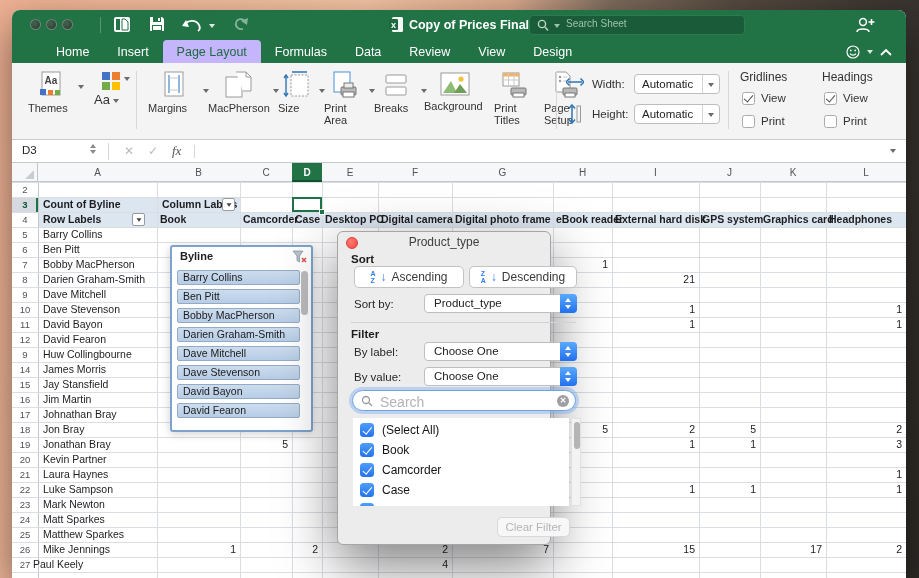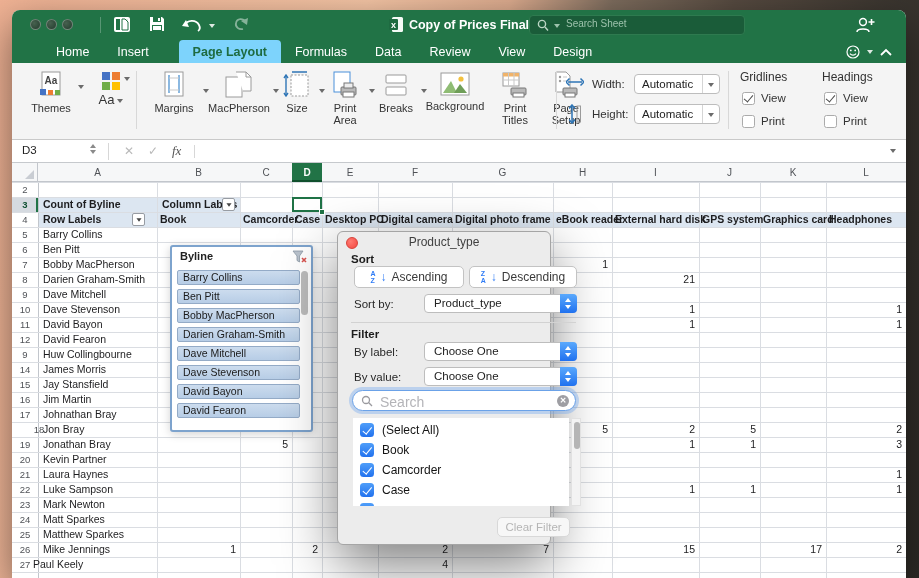--- a/index.html
+++ b/index.html
@@ -16,27 +16,27 @@
   .ticon{position:absolute;top:6px;}
   .tb-caret{position:absolute;width:0;height:0;border-left:3.5px solid transparent;border-right:3.5px solid transparent;border-top:4px solid #dfeae3;}
   .title-group{position:absolute;left:0;right:0;top:0;height:30px;text-align:center;line-height:30px;color:#fff;font-size:12.5px;font-weight:bold;}
   .title-group svg{vertical-align:-3px;margin-right:5px;}
   .tsearch{position:absolute;left:517px;top:5px;width:216px;height:20px;background:#1a5c39;border:1px solid #2e7a4f;
     border-radius:4px;box-sizing:border-box;}
   .tsearch .ph{position:absolute;left:36px;top:2px;font-size:10px;color:#9dc2ac;}
   
   .tabbar{position:absolute;left:0;top:30px;width:100%;height:23px;background:#217346;display:flex;padding-left:30px;box-sizing:border-box;}
   .tab{height:23px;line-height:24px;padding:0 14px;color:#fff;font-size:12.5px;white-space:nowrap;}
-  .tab.active{background:#7dd3fc;color:#1e6b41;font-weight:bold;border-radius:4px 4px 0 0;margin-left:16px;}
+  .tab.active{background:#c4b5fd;color:#1e6b41;font-weight:normal;border-radius:4px 4px 0 0;}
   .tab.highlighted{background:#195c38;font-weight:bold;}
   .tab-right{position:absolute;right:14px;top:0;height:23px;display:flex;align-items:center;gap:7px;color:#fff;}
   
   .ribbon{position:absolute;left:0;top:53px;width:100%;height:77px;background:#f4f4f4;border-bottom:1px solid #c9c9c9;box-sizing:border-box;}
   .rsep{position:absolute;top:8px;width:1px;height:58px;background:#d8d8d8;}
-  .rbtn{position:absolute;top:8px;text-align:center;color:#333;font-size:11px;}
+  .rbtn{position:absolute;top:8px;color:#333;font-size:11px;}
   .rbtn .cap{margin-top:3px;line-height:12px;white-space:nowrap;}
   .rbtn svg{display:block;margin:0 auto;}
   .caret{display:inline-block;width:0;height:0;border-left:3.5px solid transparent;border-right:3.5px solid transparent;border-top:4px solid #6b6b6b;vertical-align:middle;}
   .rlabel{position:absolute;font-size:11.5px;color:#333;}
   .rselect{position:absolute;height:20px;background:#fff;border:1px solid #bdbdbd;border-radius:4px;box-sizing:border-box;
     font-size:11.5px;color:#222;line-height:18px;padding-left:7px;}
   .rselect .dd{position:absolute;right:0;top:0;bottom:0;width:16px;border-left:1px solid #d5d5d5;text-align:center;line-height:18px;}
   .cb{display:inline-block;width:13px;height:13px;background:#fff;border:1px solid #ababab;border-radius:2.5px;box-sizing:border-box;
     vertical-align:-3px;margin-right:6px;position:relative;}
   .cb.checked::after{content:"";position:absolute;left:3px;top:0px;width:4px;height:8px;border-right:1.6px solid #4c4c4c;border-bottom:1.6px solid #4c4c4c;transform:rotate(40deg);}
@@ -414,21 +414,21 @@
         <div class="gnum" style="top: 109px;">8</div>
         <div class="gnum" style="top: 124px;">9</div>
         <div class="gnum" style="top: 139px;">10</div>
         <div class="gnum" style="top: 154px;">11</div>
         <div class="gnum" style="top: 169px;">12</div>
         <div class="gnum" style="top: 184px;">9</div>
         <div class="gnum" style="top: 199px;">14</div>
         <div class="gnum" style="top: 214px;">15</div>
         <div class="gnum" style="top: 229px;">16</div>
         <div class="gnum" style="top: 244px;">17</div>
-        <div class="gnum" style="top: 259px; margin-left: 14px;">18</div>
+        <div class="gnum" style="top: 259px;">18</div>
         <div class="gnum" style="top: 274px;">19</div>
         <div class="gnum" style="top: 289px;">20</div>
         <div class="gnum" style="top: 304px;">21</div>
         <div class="gnum" style="top: 319px;">22</div>
         <div class="gnum" style="top: 334px;">23</div>
         <div class="gnum" style="top: 349px;">24</div>
         <div class="gnum" style="top: 364px;">25</div>
         <div class="gnum" style="top: 379px;">26</div>
         <div class="gnum" style="top: 394px;">27</div>
         <div class="ctext bold" style="left: 31px; top: 34px;">Count of Byline</div>

